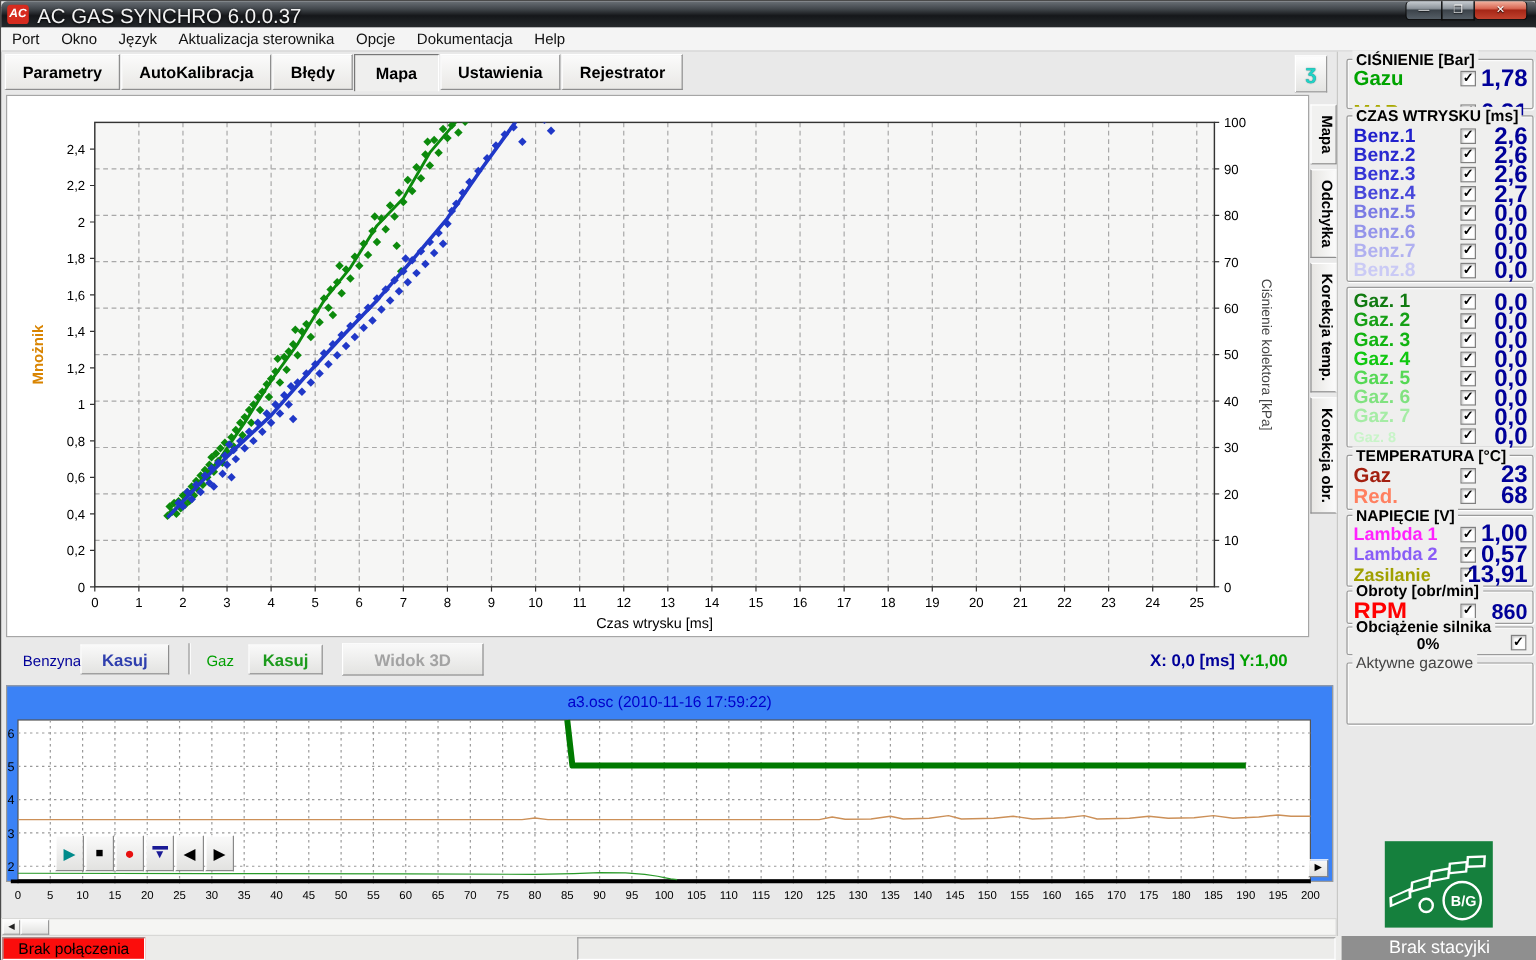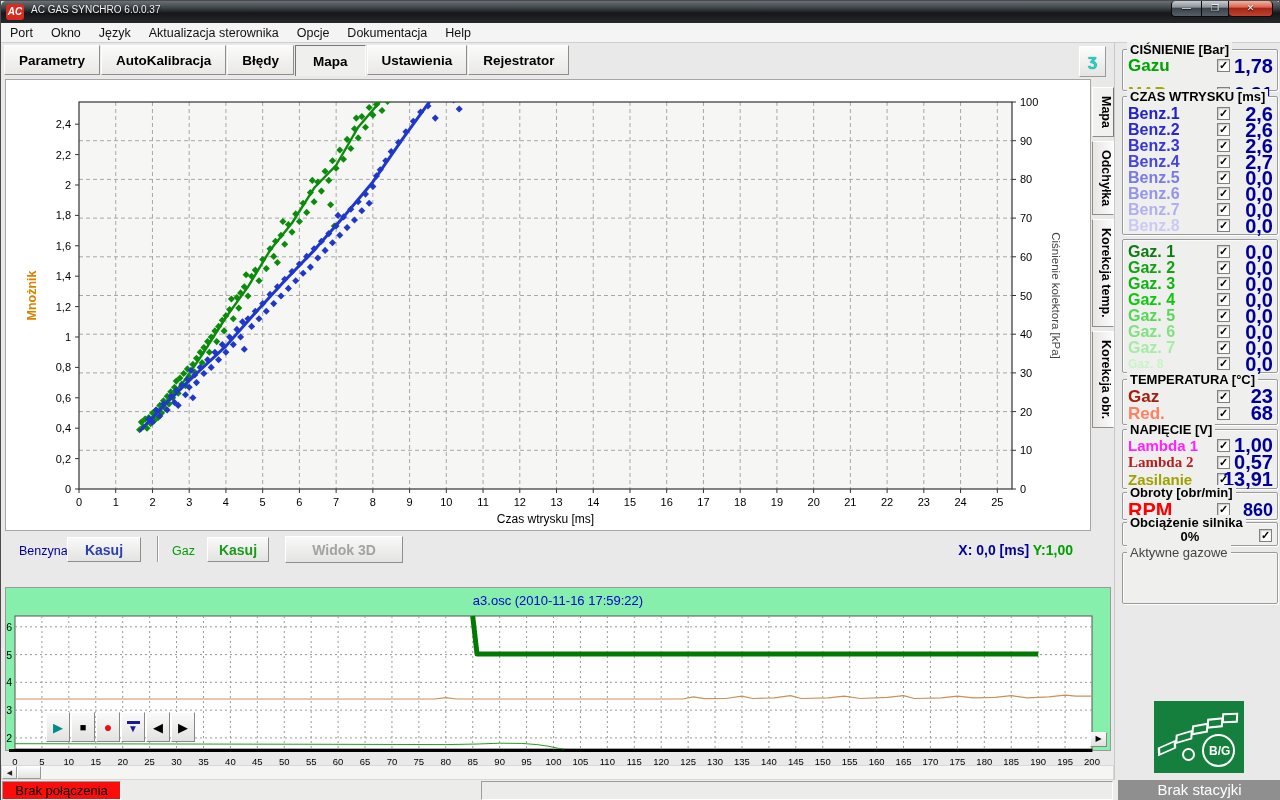--- a/index.html
+++ b/index.html
@@ -6,21 +6,21 @@
   html,body { width:1280px; height:800px; overflow:hidden; }
   #root { position:relative; width:1280px; height:800px; background:#e9e9e9;
           font-family:"Liberation Sans",sans-serif; border:1px solid #4a4a4a; }
 
   
   .titlebar { position:absolute; left:0; top:0; width:1280px; height:22px;
     background:linear-gradient(#6a7076 0%, #41464b 30%, #15171a 55%, #26292c 100%);
     border-radius:5px 5px 0 0; }
   .app-icon { position:absolute; left:5px; top:3px; width:18px; height:16px; background:#d62b1f;
     border-radius:3px; color:#fff; font-size:10px; font-weight:bold; text-align:center; line-height:15px; font-style:italic; }
-  .win-title { position:absolute; left:30px; top:3px; color:#f2f2f2; font-size:10px; text-shadow:0 1px 2px #000; }
+  .win-title { position:absolute; left:30px; top:3px; color:#f2f2f2; font-size:17px; text-shadow:0 1px 2px #000; }
   .win-btns { position:absolute; right:8px; top:0; display:flex; }
   .wbtn { height:16px; border:1px solid #0c0c0c; border-top:none; border-radius:0 0 4px 4px;
     color:#fff; font-size:9px; line-height:14px; text-align:center; text-shadow:0 1px 1px #000;
     background:linear-gradient(#c8cdd2 0%, #8d949b 40%, #3c434a 50%, #565f67 100%); }
   .wbtn.min { width:30px; border-radius:4px 0 0 4px; border-right:none; }
   .wbtn.res { width:28px; border-radius:0; }
   .wbtn.close { width:44px; border-radius:0 4px 4px 4px; border-left:none;
     background:linear-gradient(#f2b3a0 0%, #d96854 40%, #a62717 50%, #c2422e 100%); }
 
   
@@ -62,21 +62,21 @@
   .btn-widok { position:absolute; left:280px; top:3px; width:118px; height:27px;
     font-size:14px; font-weight:bold; color:#a3a3a3; }
   .vsep { position:absolute; left:152px; top:3px; width:2px; height:26px;
     border-left:1px solid #999; border-right:1px solid #fff; }
   .cursor-pos { position:absolute; right:18px; top:9px; font-size:14px; font-weight:bold; }
   .cursor-pos .cx { color:#000099; }
   .cursor-pos .cy { color:#00a000; }
 
   
   .osc-panel { position:absolute; left:4px; top:570px; width:1106px; height:164px;
-    background:#86efac; border:1px solid #9a9a9a;margin-top:16px; }
+    background:#3b82f6; border:1px solid #9a9a9a; }
   .osc-title { position:absolute; left:0; top:5px; width:100%; text-align:center;
     font-size:13px; color:#0000cc; z-index:3; }
   .transport { position:absolute; left:40px; top:124px; display:flex; z-index:4; }
   .tbtn { width:24px; height:30px; background:linear-gradient(#fafafa,#e2e2e0);
     border:1px solid #888; border-top-color:#fff; border-left-color:#fff; margin-right:1px;
     display:flex; align-items:center; justify-content:center; flex-direction:column; }
   .tbtn .play { color:#008b8b; font-size:13px; }
   .tbtn .stop { color:#000; font-size:11px; }
   .tbtn .rec  { color:#e81010; font-size:14px; }
   .tbtn .skipbar { width:13px; border-top:3px solid #1a1a96; }
@@ -813,21 +813,21 @@
         </div>
       </div>
       <div class="group" style="top: 386px; height: 60px;">
         <span class="legend">NAPIĘCIE [V]</span>
         <div class="srow" style="top: 7px;">
           <span class="slabel" style="color: rgb(255, 34, 255); font-size: 15px; line-height: 17px;">Lambda 1</span>
           <span class="cb" style="left: 94px; top: 1.5px;">✓</span>
           <span class="sval" style="line-height: 17px;">1,00</span>
         </div>
         <div class="srow" style="top: 24px;">
-          <span class="slabel" style="color: #b91c1c; font-size: 15px; line-height: 17px; font-family: Liberation Serif, serif;">Lambda 2</span>
+          <span class="slabel" style="color: #8b5cf6; font-size: 15px; line-height: 17px;">Lambda 2</span>
           <span class="cb" style="left: 94px; top: 1.5px;">✓</span>
           <span class="sval" style="line-height: 17px;">0,57</span>
         </div>
         <div class="srow" style="top: 41px;">
           <span class="slabel" style="color: rgb(160, 160, 0); font-size: 15px; line-height: 17px;">Zasilanie</span>
           <span class="cb" style="left: 94px; top: 1.5px;">✓</span>
           <span class="sval" style="line-height: 17px;">13,91</span>
         </div>
       </div>
       <div class="group" style="top: 449px; height: 28px;">

